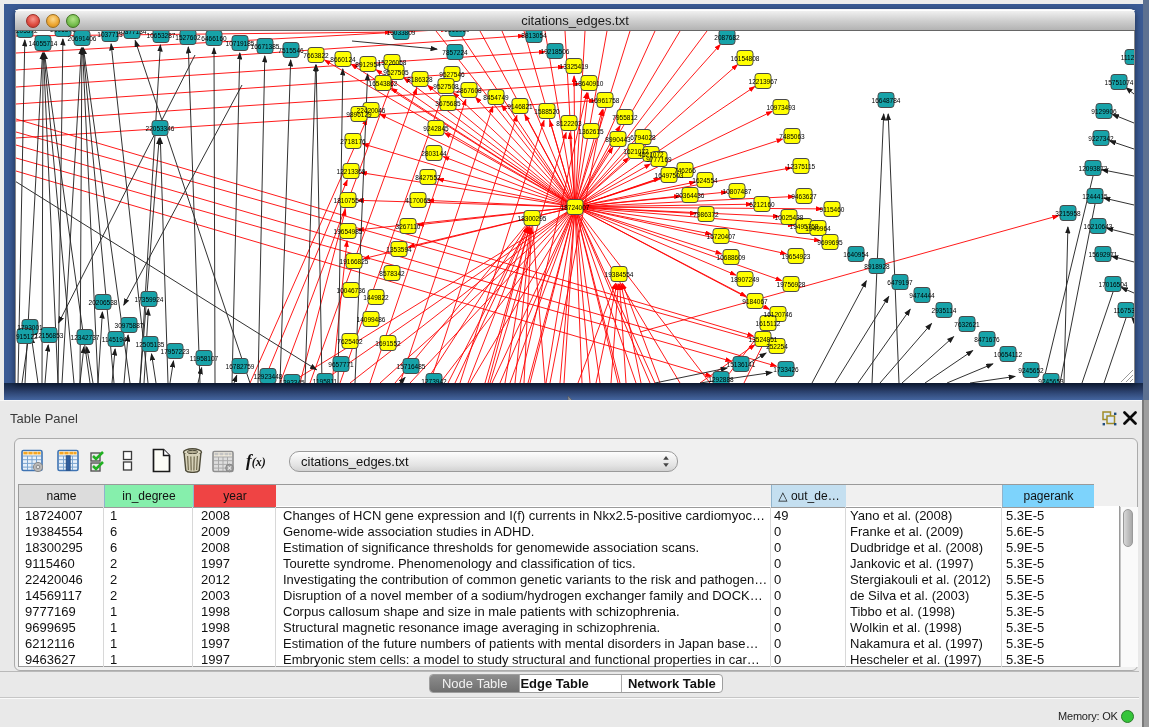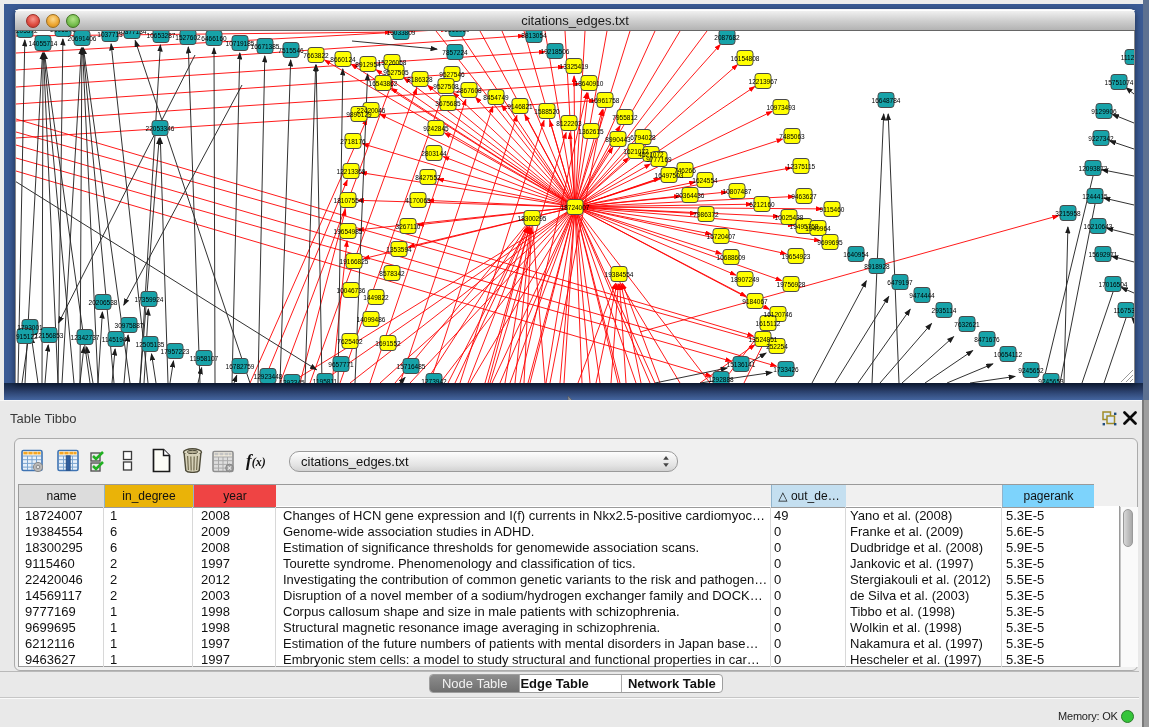--- a/index.html
+++ b/index.html
@@ -533,21 +533,21 @@
       <line x1="1130" y1="382" x2="1133" y2="379"></line>
     </g>
   </svg>
 
 <svg class="abs" style="left:567px;top:396px" width="10" height="11" viewBox="0 0 10 11">
     <path d="M1 0 L8 7 L4.6 7.2 L6.6 10.6 L5 11 L3.4 7.8 L1 10z" fill="#8a8f99" stroke="#555" stroke-width="0.6"></path>
   </svg>
 
 <div class="abs" style="left:0;top:400px;width:1149px;height:327px;background:#e9e9e9"></div>
 <div class="abs" style="left:0;top:400px;width:1149px;height:1px;background:#f8f8f8"></div>
-<div class="abs" style="left:10px;top:411px;font-size:13px;color:#3a3a3a">Table Tibbo</div>
+<div class="abs" style="left:10px;top:411px;font-size:13px;color:#3a3a3a">Table Panel</div>
 <svg style="position:absolute;left:1102px;top:411px" width="15" height="15" viewBox="0 0 15 15">
     <rect x="1" y="1" width="7.5" height="7.5" fill="#dde9f7" stroke="#a08c28" stroke-width="1.5"></rect>
     <rect x="5" y="5" width="7.5" height="7.5" fill="#dde9f7" stroke="#a08c28" stroke-width="1.5"></rect>
     <rect x="12" y="1.6" width="2.4" height="2.4" fill="#1f4d7e"></rect>
     <rect x="0.6" y="12" width="2.4" height="2.4" fill="#1f4d7e"></rect>
     <rect x="12" y="12" width="2.4" height="2.4" fill="#1f4d7e"></rect>
   </svg>
 <svg style="position:absolute;left:1123px;top:411px" width="14" height="14" viewBox="0 0 14 14">
     <path d="M1.5 1.5 L12.5 12.5 M12.5 1.5 L1.5 12.5" stroke="#0a0a0a" stroke-width="2.7" stroke-linecap="round"></path>
   </svg>
@@ -641,21 +641,21 @@
 <div class="abs" style="left:289px;top:451px;width:389px;height:21px;border:1px solid #9a9a9a;border-radius:10px;background:linear-gradient(#fdfdfd,#e3e3e3 70%,#d2d2d2);box-sizing:border-box"></div>
 <div class="abs" style="left:301px;top:454px;font-size:13px;color:#111">citations_edges.txt</div>
 <svg class="abs" style="left:661px;top:455px" width="10" height="13" viewBox="0 0 10 13">
     <path d="M5 1 L7.8 4.8 L2.2 4.8 z" fill="#444"></path>
     <path d="M5 12 L7.8 8.2 L2.2 8.2 z" fill="#444"></path>
   </svg>
 
 <div class="abs" style="left:18px;top:506px;width:1102px;height:161px;background:#fff;border:1px solid #9a9a9a;border-top:0;box-sizing:border-box"></div>
 <div style="position:absolute;left:18px;top:484px;width:1075px;height:22px;border:1px solid #9a9a9a;border-right:0;box-sizing:content-box">
     <div style="position:absolute;left:0px;top:0;width:85px;height:22px;background:#dcdcdc;box-sizing:border-box;text-align:center;line-height:22px;font-size:12px;color:#111">name</div>
-    <div style="position:absolute;left:85px;top:0;width:89px;height:22px;background:#eab308;border-left:1px solid #8fb3cc;box-sizing:border-box;text-align:center;line-height:22px;font-size:12px;color:#111">in_degree</div>
+    <div style="position:absolute;left:85px;top:0;width:89px;height:22px;background:#86efac;border-left:1px solid #8fb3cc;box-sizing:border-box;text-align:center;line-height:22px;font-size:12px;color:#111">in_degree</div>
     <div style="position:absolute;left:174px;top:0;width:83px;height:22px;background:#ef4444;border-left:1px solid #8fb3cc;box-sizing:border-box;text-align:center;line-height:22px;font-size:12px;color:#111">year</div>
     <div style="position:absolute;left:752px;top:0;width:75px;height:22px;background:#c4dff0;border-left:1px solid #8fb3cc;box-sizing:border-box;text-align:center;line-height:22px;font-size:12px;color:#111">△ out_de…</div>
     <div style="position:absolute;left:983px;top:0;width:92px;height:22px;background:#7dd3fc;border-left:1px solid #8fb3cc;box-sizing:border-box;text-align:center;line-height:22px;font-size:12px;color:#111">pagerank</div>
   </div>
 <div style="position:absolute;left:103px;top:507px;width:1px;height:160px;background:#d8d8d8"></div>
 <div style="position:absolute;left:192px;top:507px;width:1px;height:160px;background:#d8d8d8"></div>
 <div style="position:absolute;left:275px;top:507px;width:1px;height:160px;background:#d8d8d8"></div>
 <div style="position:absolute;left:770px;top:507px;width:1px;height:160px;background:#d8d8d8"></div>
 <div style="position:absolute;left:845px;top:507px;width:1px;height:160px;background:#d8d8d8"></div>
 <div style="position:absolute;left:1001px;top:507px;width:1px;height:160px;background:#d8d8d8"></div>

